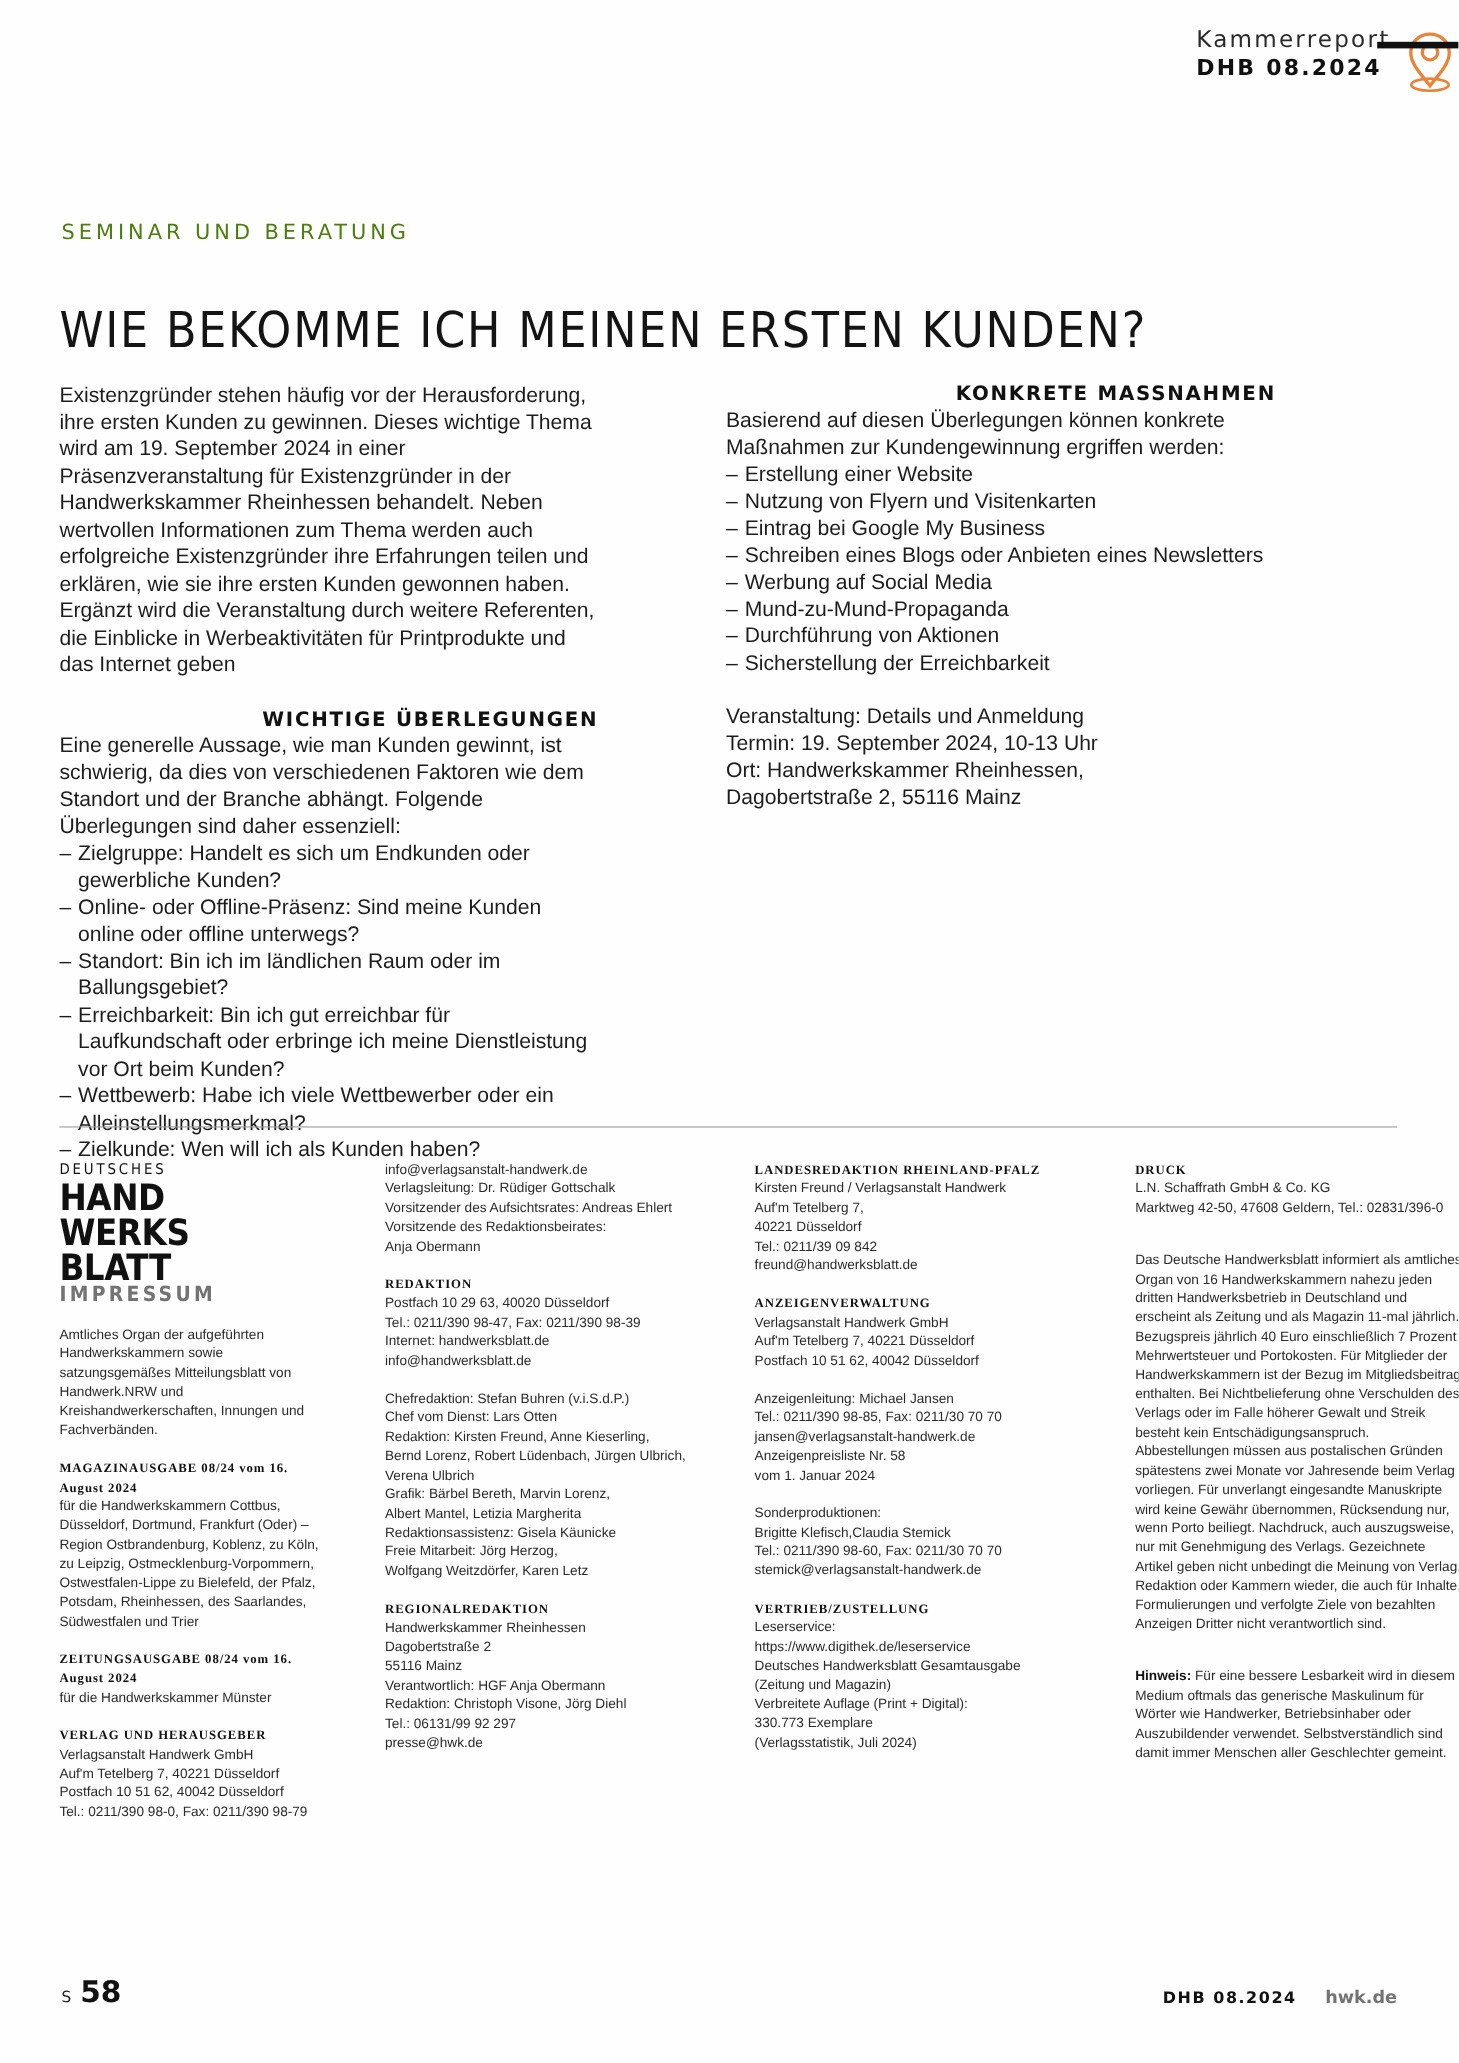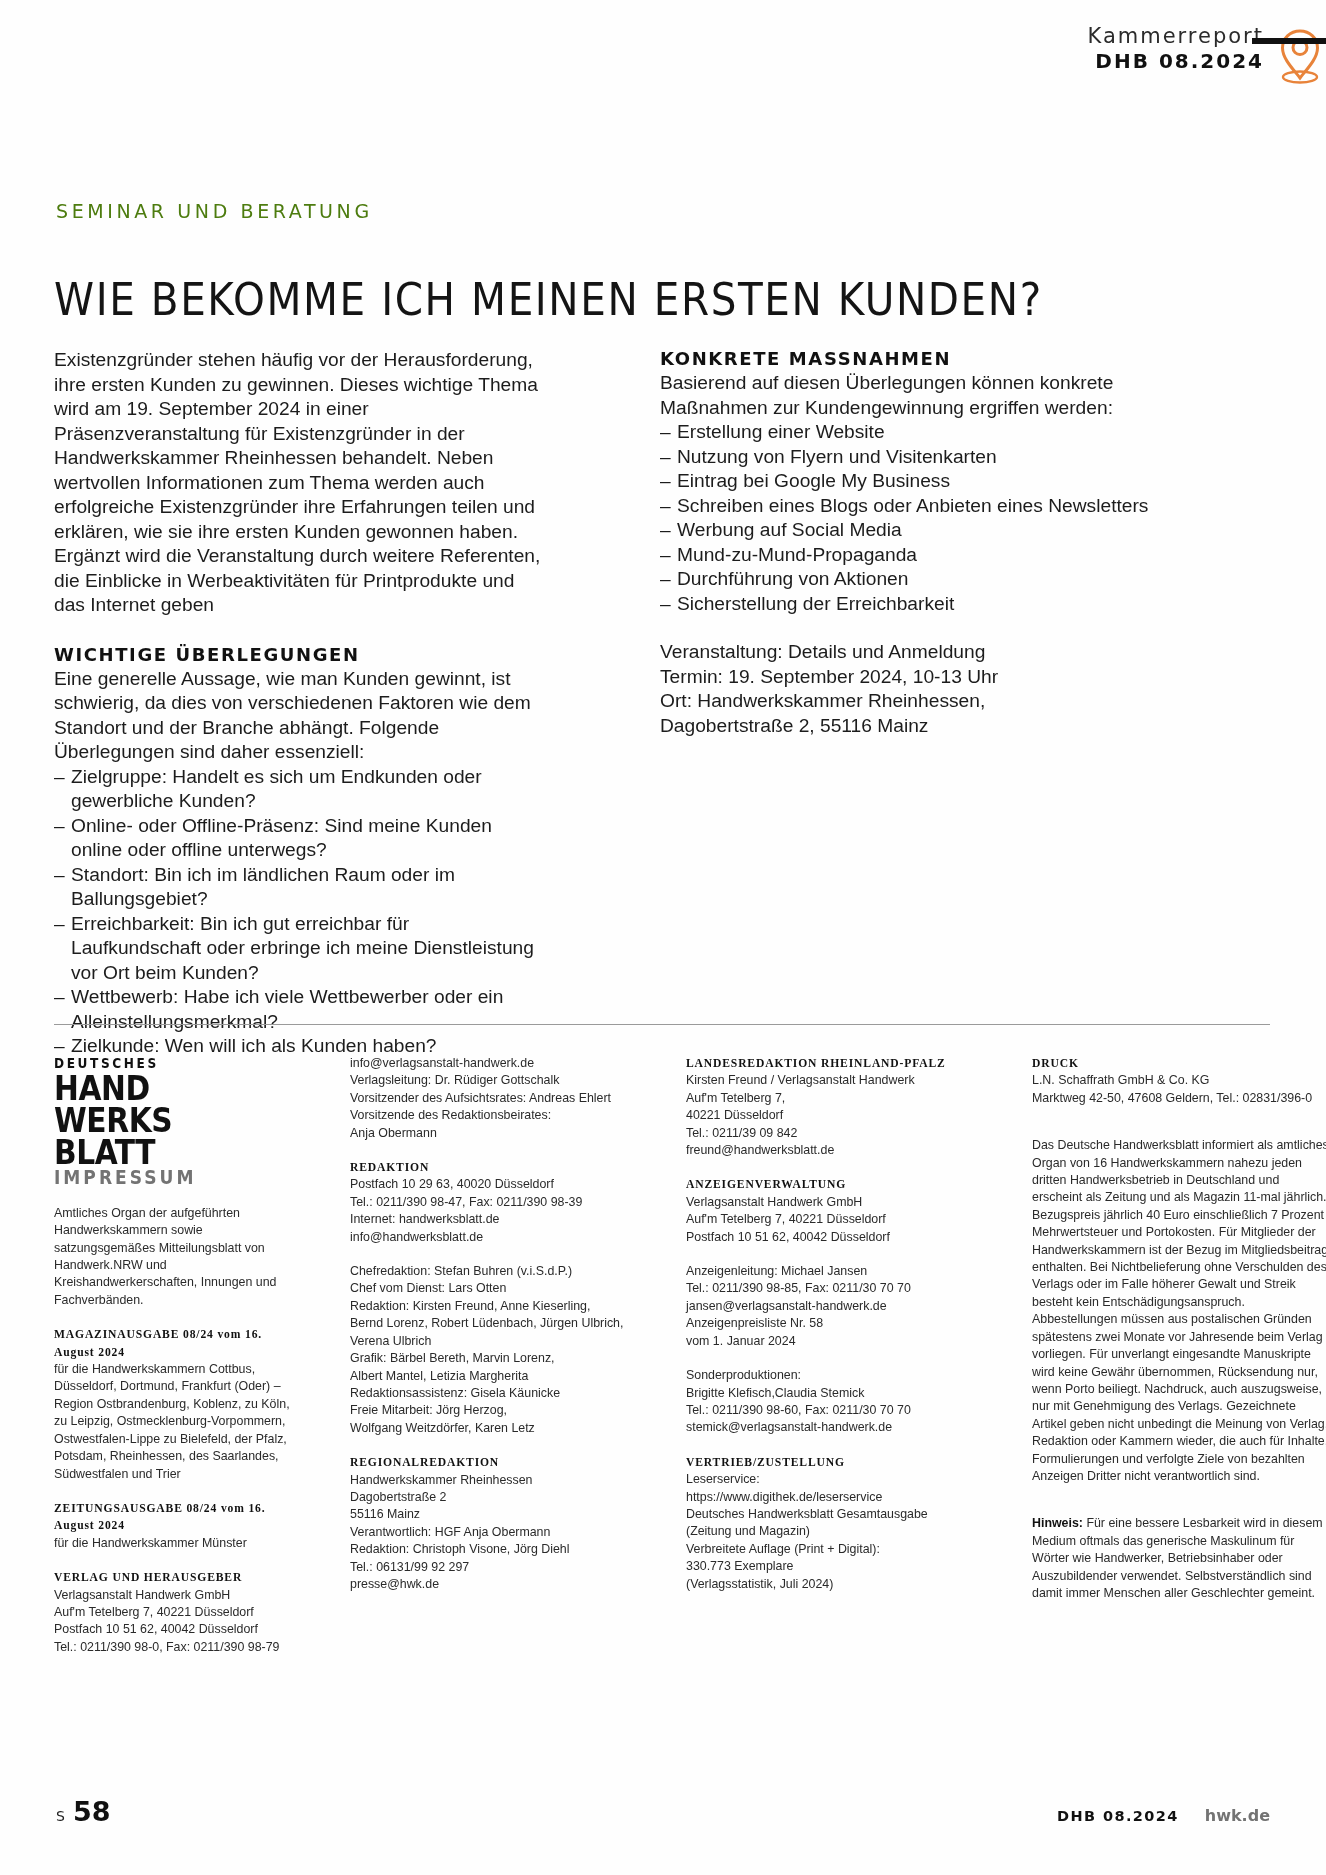--- a/index.html
+++ b/index.html
@@ -27,21 +27,20 @@
     position: absolute;
     top: 22px;
     right: 0px;
     width: 660px;
     height: 70px;
     display: flex;
     align-items: flex-start;
     justify-content: flex-end;
   }
   .header-text {
-    text-align: right;
     padding-top: 2px;
   }
   .header-kammerreport {
     font-size: 21px;
     letter-spacing: 2.0px;
     color: #2b2b2b;
     font-weight: 400;
     line-height: 1.15;
     font-family: "DejaVu Sans", sans-serif;
   }
@@ -114,20 +113,21 @@
     text-align: left;
   }
   .sub-head {
     font-size: 18px;
     font-weight: 700;
     letter-spacing: 1.6px;
     color: #111111;
     margin-top: 26px;
     margin-bottom: 2px;
     font-family: "DejaVu Sans", sans-serif;
+    text-align: right;
   }
   .sub-head.first { margin-top: 0; }
   ul.dashlist {
     list-style: none;
     margin: 0;
     padding: 0;
   }
   ul.dashlist li {
     position: relative;
     padding-left: 17px;
@@ -196,21 +196,21 @@
     letter-spacing: 0.85px;
     color: #111111;
     font-family: Liberation Serif, serif;
   }
   .imp-block { margin-bottom: 17px; }
   .imp-block:last-child { margin-bottom: 0; }
 
   .logo-deutsches {
     font-size: 13.5px;
     letter-spacing: 2.6px;
-    font-weight: 700;
+    font-weight: 400;
     color: #111;
     font-family: "DejaVu Sans", sans-serif;
     margin-bottom: 1px;
   }
   .logo-big {
     font-size: 33px;
     line-height: 32px;
     letter-spacing: -0.4px;
     font-weight: 800;
     color: #111;

